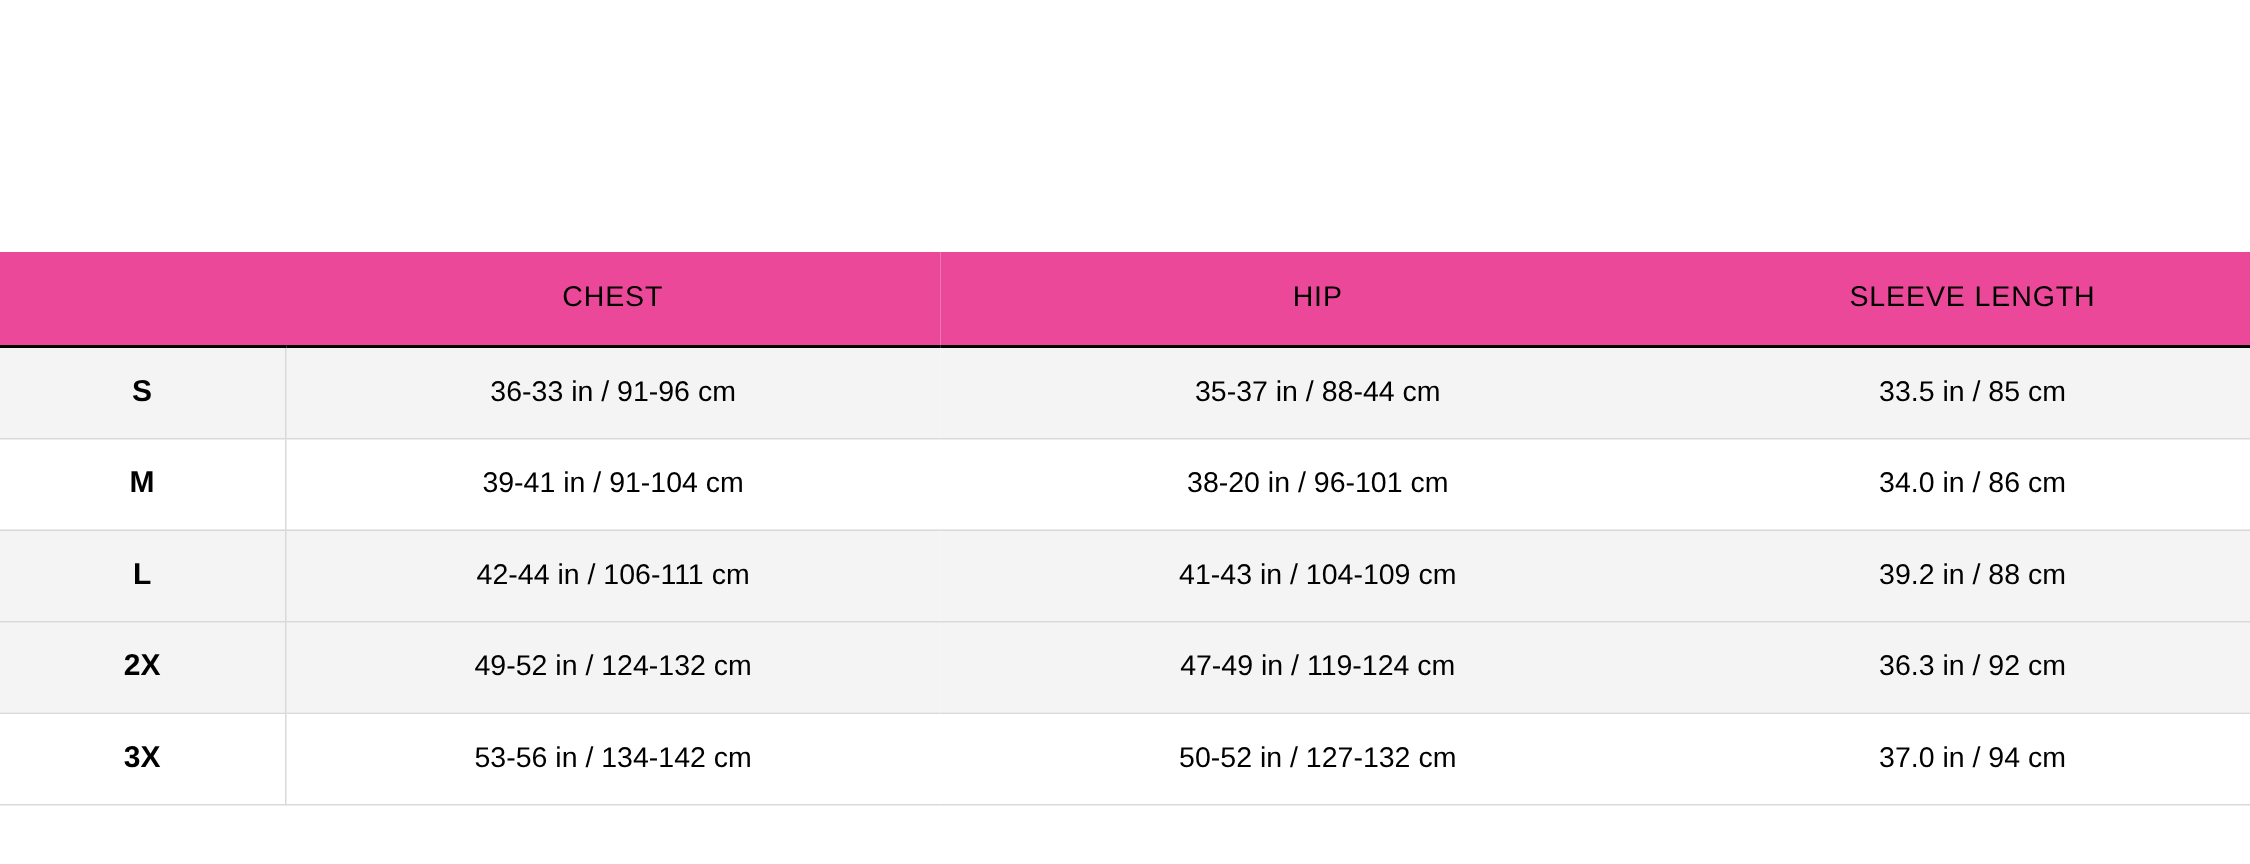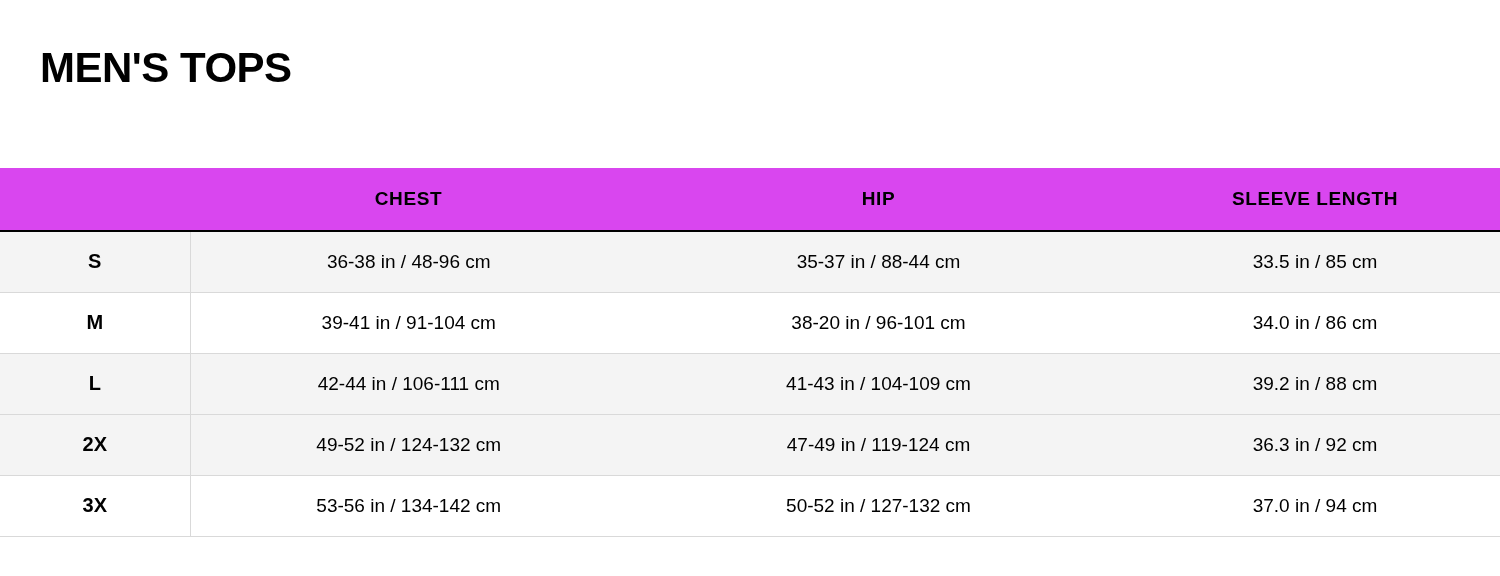--- a/index.html
+++ b/index.html
@@ -53,24 +53,24 @@
   .chart col.c-sleeve { width: 370px; }
 
   .chart th, .chart td {
     padding: 0;
     margin: 0;
   }
   .head-row th {
     height: 62px;
     vertical-align: middle;
     font-size: 19px;
-    font-weight: bold;
+    font-weight: normal;
     letter-spacing: 0.6px;
     border-bottom: 2px solid #000;
-    background: #d946ef;
+    background: #ec4899;
   }
   .head-row th.blank {
     border-bottom: 2px solid #000;
   }
   .chart tbody tr {
     height: 61px;
   }
   .chart tbody td {
     vertical-align: middle;
     font-size: 19px;
@@ -87,42 +87,41 @@
   }
   .chart tbody tr.plain td {
     background: #ffffff;
   }
 </style>
 </head>
 <body>
 
 <div class="page">
 
-  <div class="title">MEN'S TOPS</div>
 
 
   <table class="chart">
     <colgroup>
       <col class="c-size">
         <col class="c-chest">
         <col class="c-hip">
         <col class="c-sleeve">
     </colgroup>
     <thead>
       <tr class="head-row">
         <th class="blank"></th>
         <th>CHEST</th>
         <th>HIP</th>
         <th>SLEEVE LENGTH</th>
       </tr>
     </thead>
     <tbody>
       <tr class="shade">
         <td class="size-cell">S</td>
-        <td>36-38 in / 48-96 cm</td>
+        <td>36-33 in / 91-96 cm</td>
         <td>35-37 in / 88-44 cm</td>
         <td>33.5 in / 85 cm</td>
       </tr>
       <tr class="plain">
         <td class="size-cell">M</td>
         <td>39-41 in / 91-104 cm</td>
         <td>38-20 in / 96-101 cm</td>
         <td>34.0 in / 86 cm</td>
       </tr>
       <tr class="shade">

